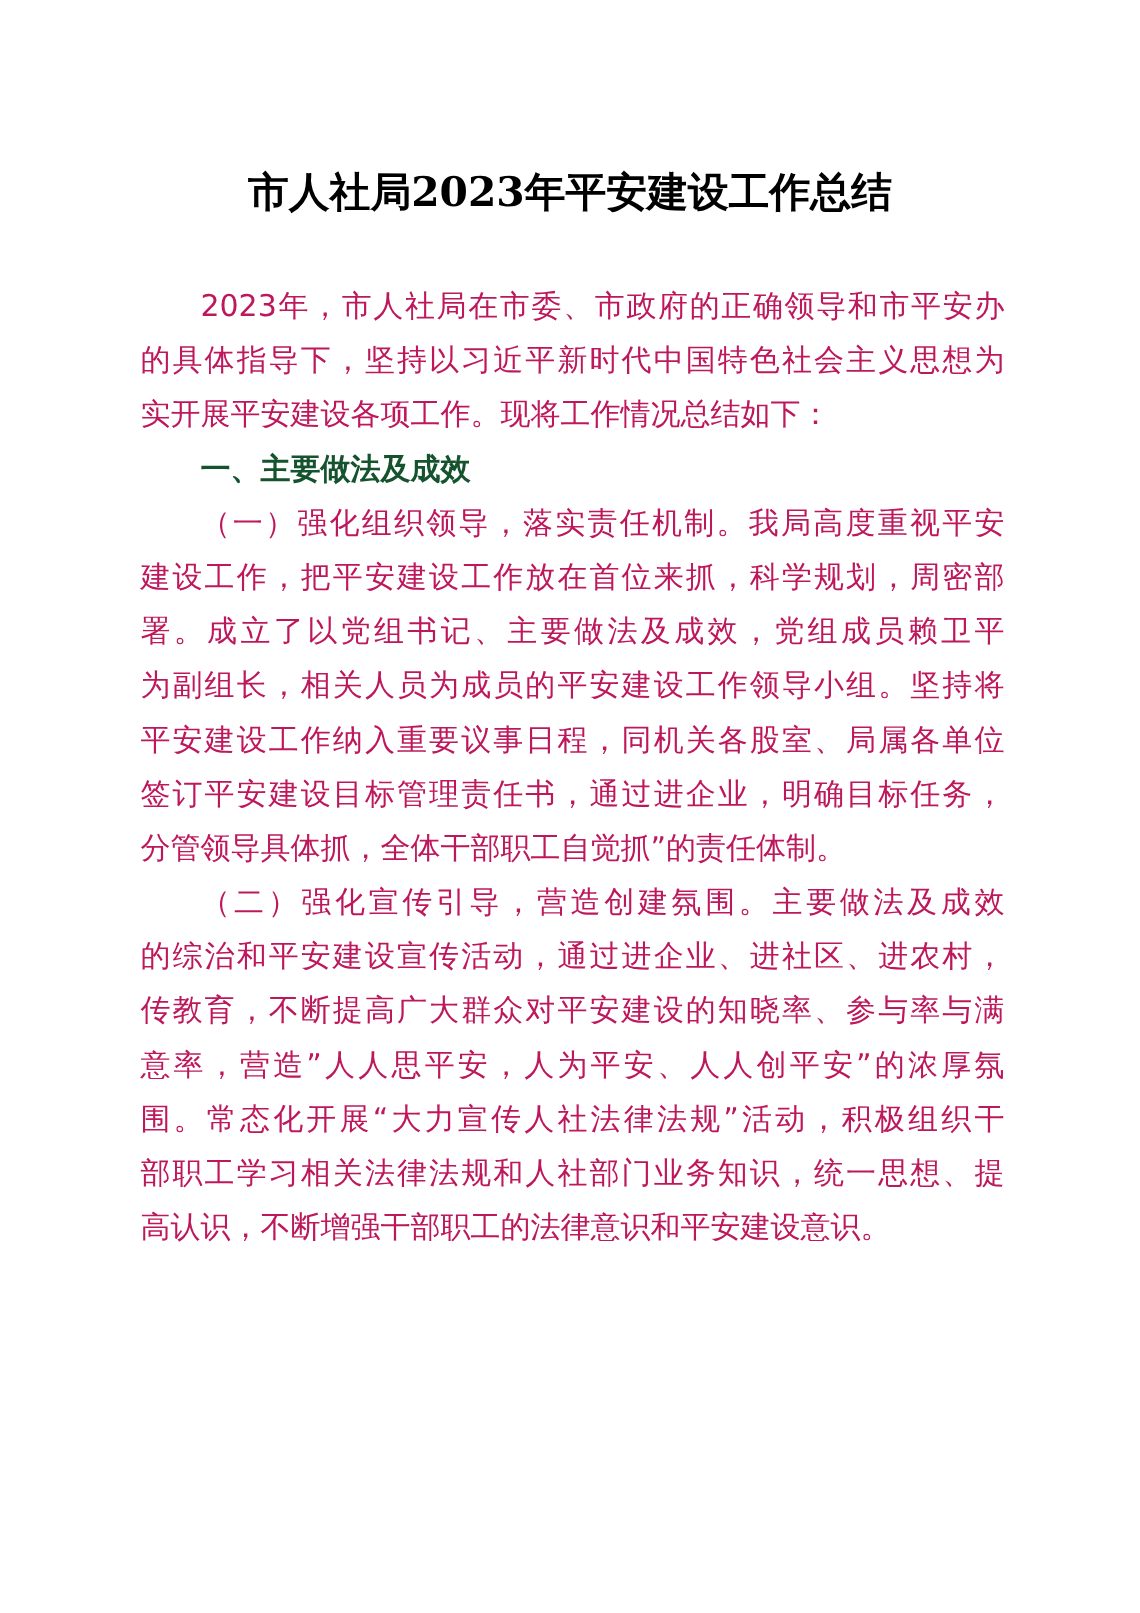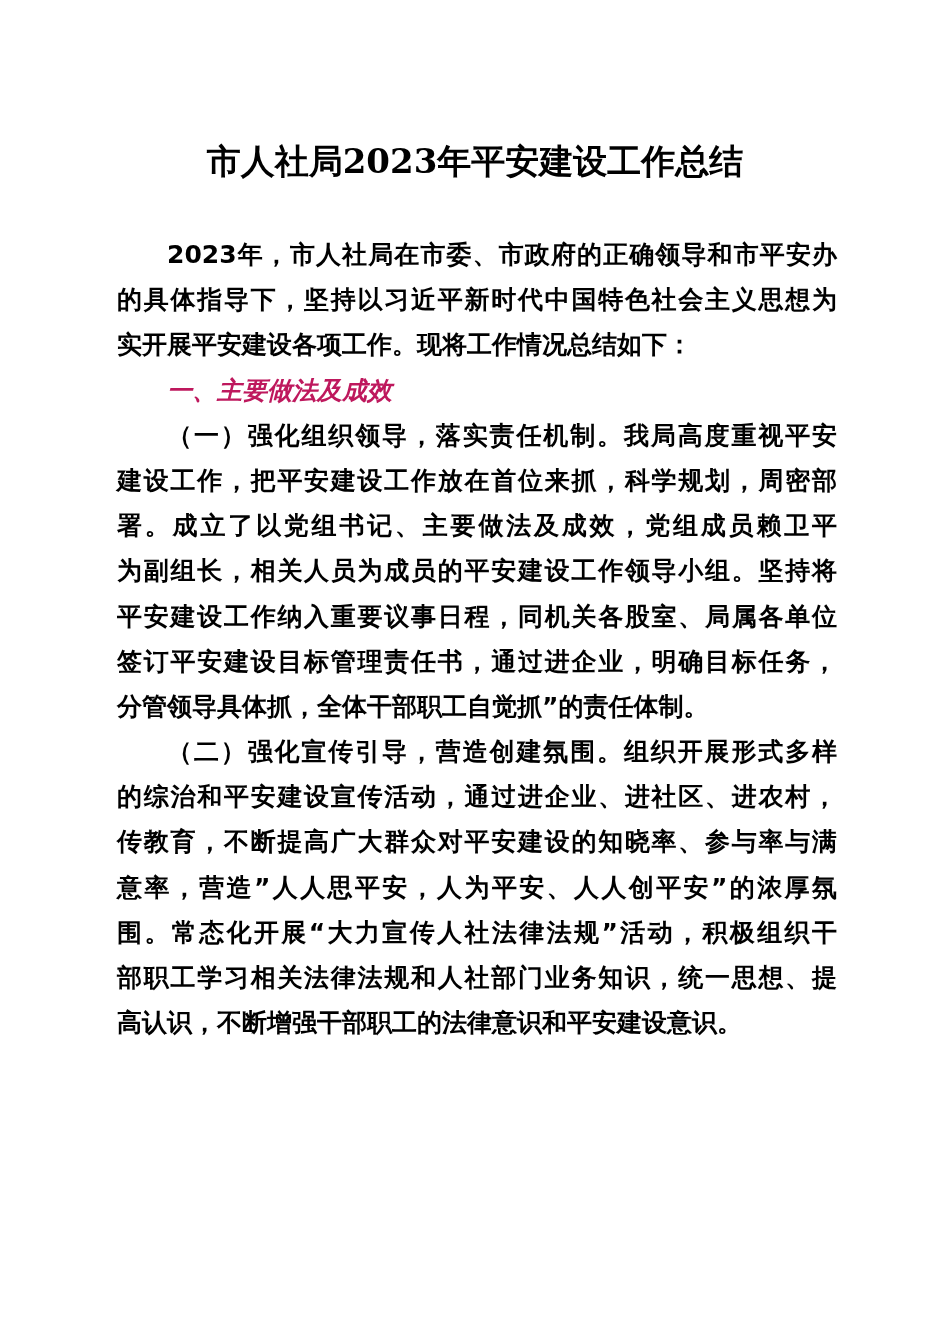--- a/index.html
+++ b/index.html
@@ -42,34 +42,33 @@
     top: 232px;
   }
   .line {
     height: 45.2px;
     line-height: 45.2px;
     font-size: 25px;
     white-space: nowrap;
     text-align: justify;
     text-align-last: justify;
     font-family: "DejaVu Sans", "Liberation Sans", sans-serif;
-    font-weight: bold;
-    color: #000000;
+    font-weight: normal;
+    color: #be185d;
   }
   .line.indent {
     padding-left: 50px;
   }
   .line.last {
     text-align-last: left;
   }
   .line.heading {
     font-weight: bold;
     text-align-last: left;
-    color: #be185d;
-    font-style: italic;
+    color: #14532d;
   }
 </style>
 </head>
 <body>
 
 <div class="page">
   <div class="title">市人社局2023年平安建设工作总结</div>
 
   <div class="body-text">
 
@@ -87,21 +86,21 @@
       <div class="line indent">（一）强化组织领导，落实责任机制。我局高度重视平安</div>
       <div class="line">建设工作，把平安建设工作放在首位来抓，科学规划，周密部</div>
       <div class="line">署。成立了以党组书记、主要做法及成效，党组成员赖卫平</div>
       <div class="line">为副组长，相关人员为成员的平安建设工作领导小组。坚持将</div>
       <div class="line">平安建设工作纳入重要议事日程，同机关各股室、局属各单位</div>
       <div class="line">签订平安建设目标管理责任书，通过进企业，明确目标任务，</div>
       <div class="line last">分管领导具体抓，全体干部职工自觉抓”的责任体制。</div>
     </div>
 
     <div>
-      <div class="line indent">（二）强化宣传引导，营造创建氛围。组织开展形式多样</div>
+      <div class="line indent">（二）强化宣传引导，营造创建氛围。主要做法及成效</div>
       <div class="line">的综治和平安建设宣传活动，通过进企业、进社区、进农村，</div>
       <div class="line">传教育，不断提高广大群众对平安建设的知晓率、参与率与满</div>
       <div class="line">意率，营造”人人思平安，人为平安、人人创平安”的浓厚氛</div>
       <div class="line">围。常态化开展“大力宣传人社法律法规”活动，积极组织干</div>
       <div class="line">部职工学习相关法律法规和人社部门业务知识，统一思想、提</div>
       <div class="line last">高认识，不断增强干部职工的法律意识和平安建设意识。</div>
     </div>
   </div>
 </div>
 

